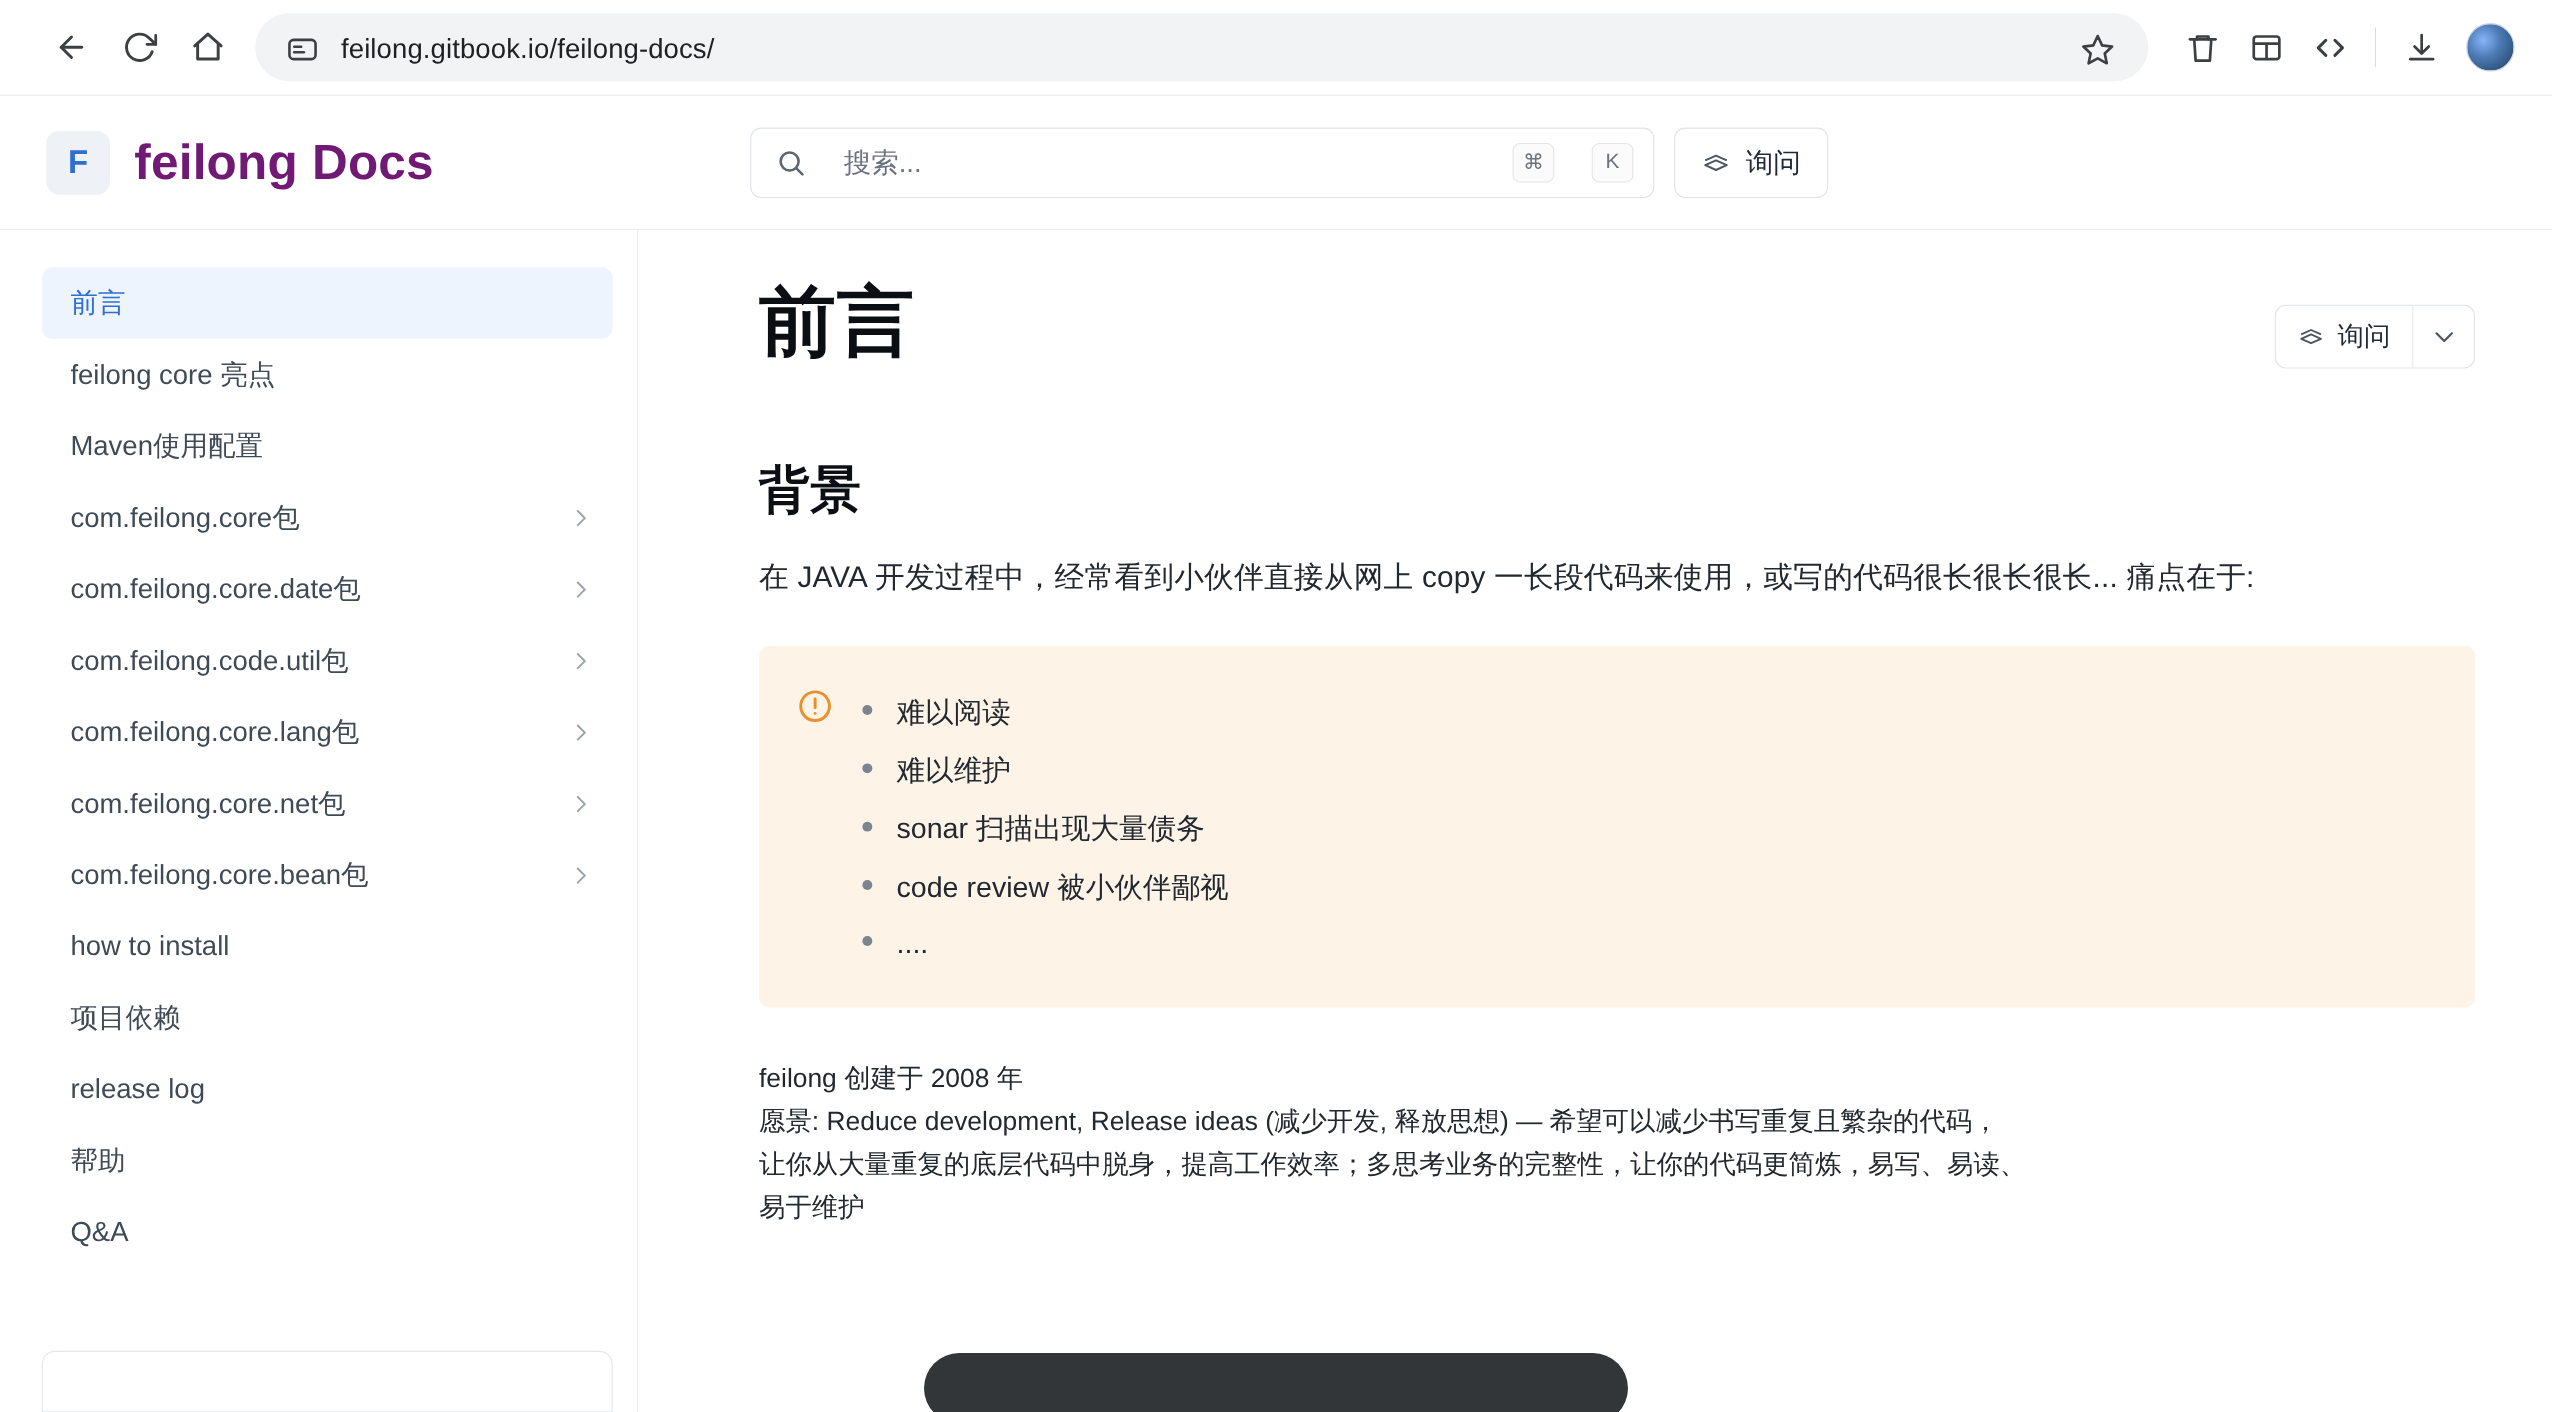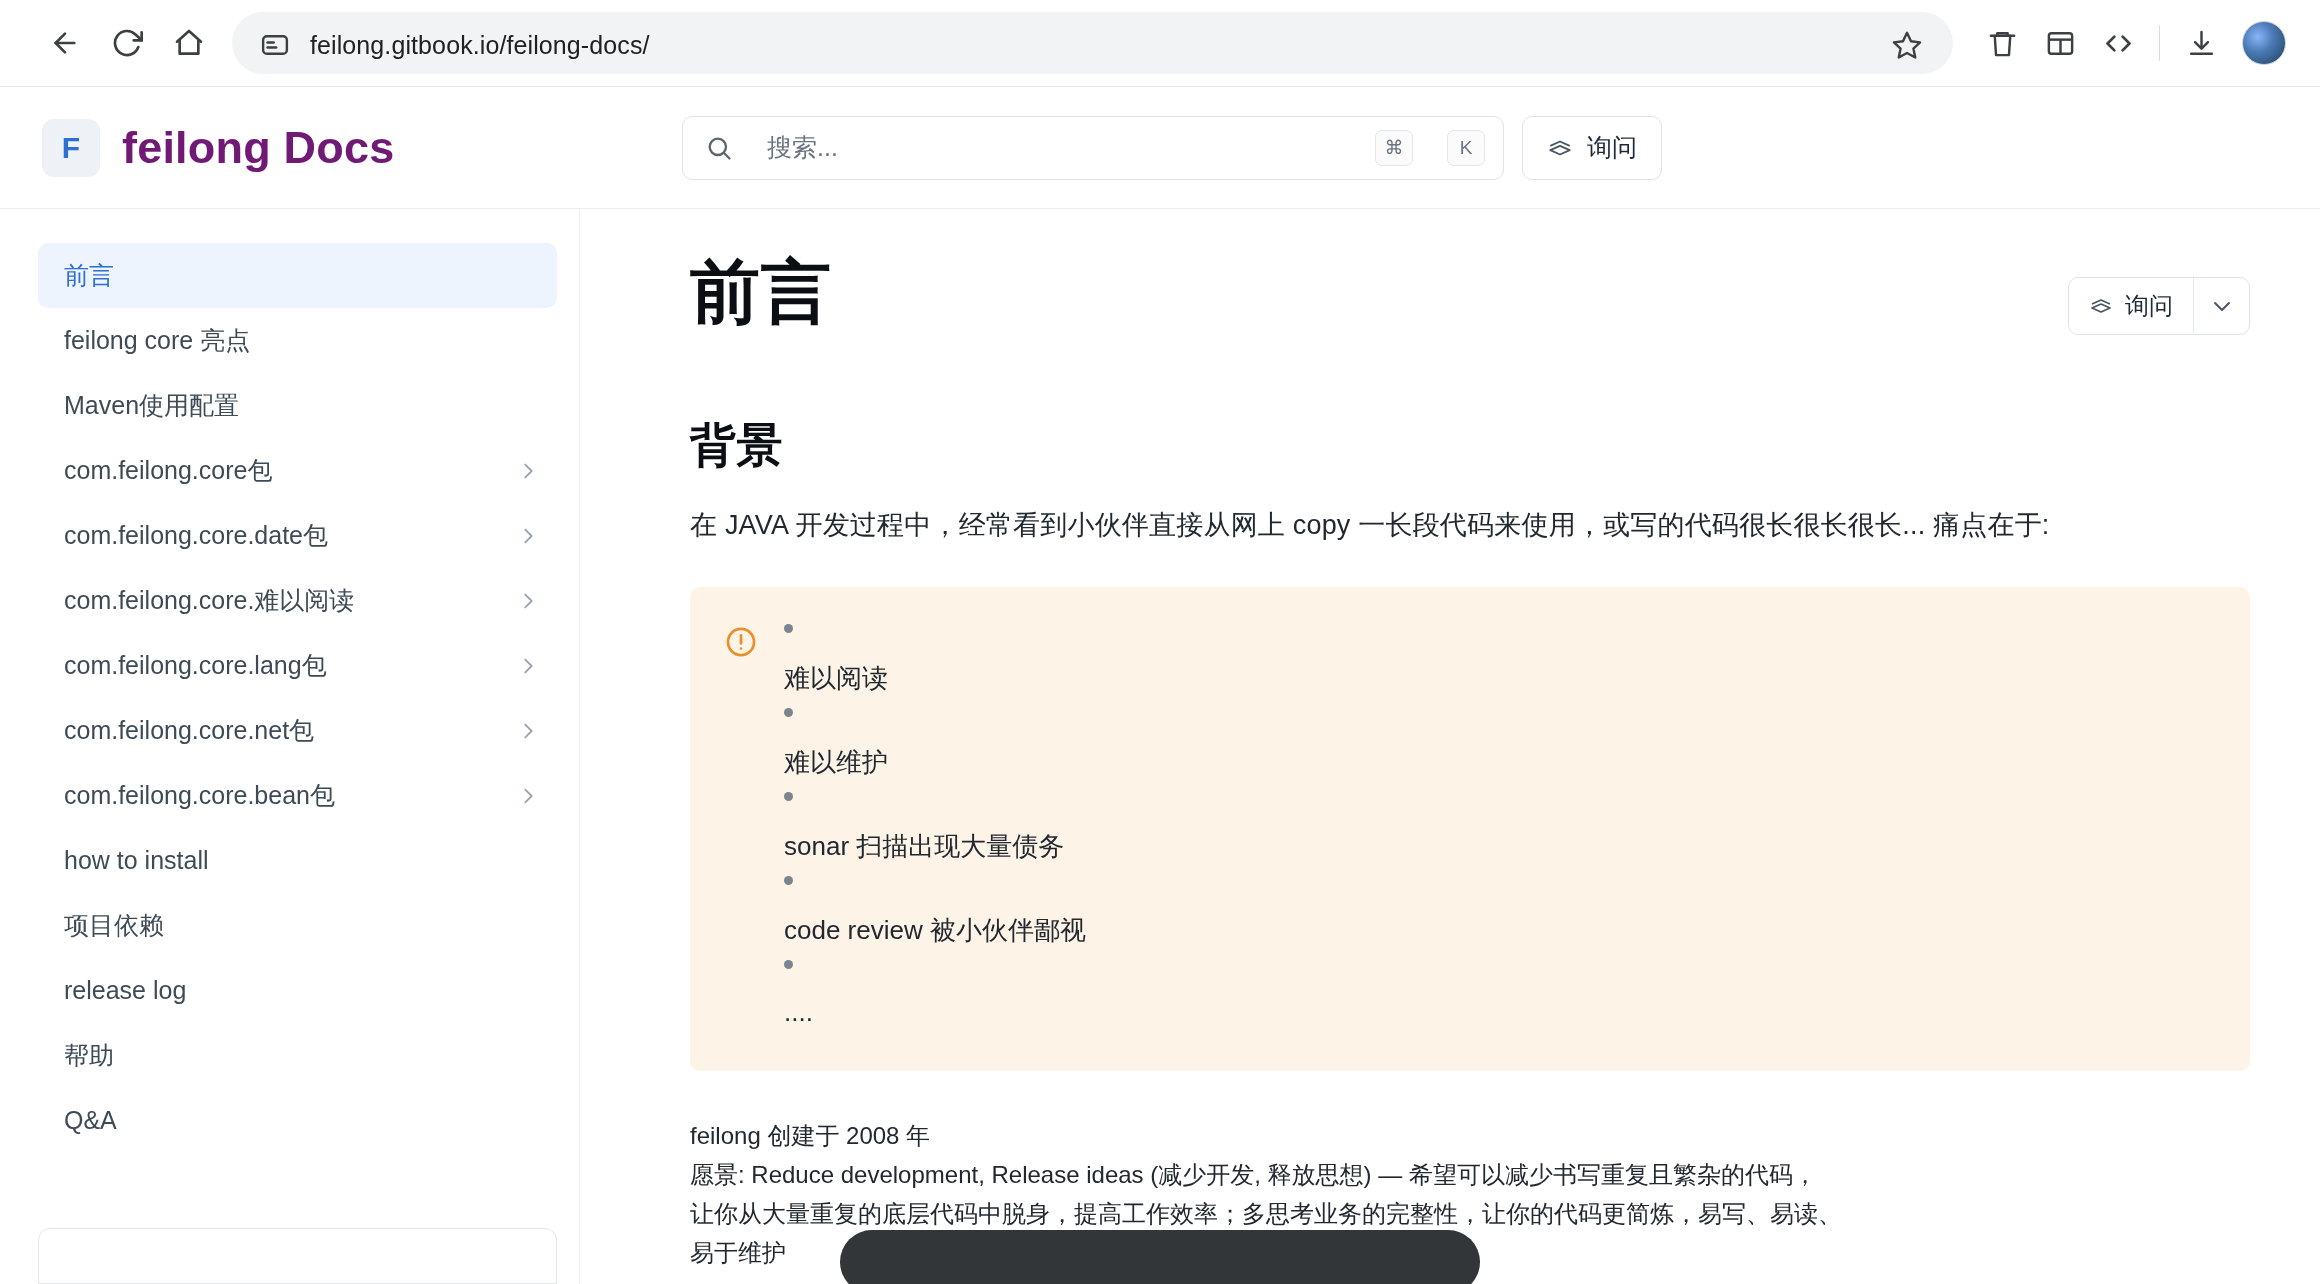--- a/index.html
+++ b/index.html
@@ -261,21 +261,20 @@
   }
   .callout-icon { color: #e8912c; flex: none; margin-top: 4px; }
   .callout ul { list-style: none; flex: 1; }
   .callout li {
     font-size: 26px;
     color: #22282f;
     display: flex;
     align-items: baseline;
     gap: 22px;
     padding: 9px 0;
-    flex-direction: column;
   }
   .callout li .dot {
     width: 9px; height: 9px; border-radius: 50%;
     background: #7b848f; flex: none;
     transform: translateY(-6px);
   }
   .tail { margin-top: 46px; }
   .tail .line { font-size: 24px; line-height: 1.62; color: #22282f; }
 
   .bottom-pill {
@@ -419,21 +418,21 @@
         <div class="nav-item">
           <span class="label">com.feilong.core.date包</span>
           <span class="chev">
               <svg width="22" height="22" viewBox="0 0 24 24" fill="none" stroke="currentColor" stroke-width="2" stroke-linecap="round" stroke-linejoin="round">
                 <polyline points="9 5 16 12 9 19"></polyline>
               </svg>
             </span>
         </div>
 
         <div class="nav-item">
-          <span class="label">com.feilong.core.难以阅读</span>
+          <span class="label">com.feilong.code.util包</span>
           <span class="chev">
               <svg width="22" height="22" viewBox="0 0 24 24" fill="none" stroke="currentColor" stroke-width="2" stroke-linecap="round" stroke-linejoin="round">
                 <polyline points="9 5 16 12 9 19"></polyline>
               </svg>
             </span>
         </div>
 
         <div class="nav-item">
           <span class="label">com.feilong.core.lang包</span>
           <span class="chev">

